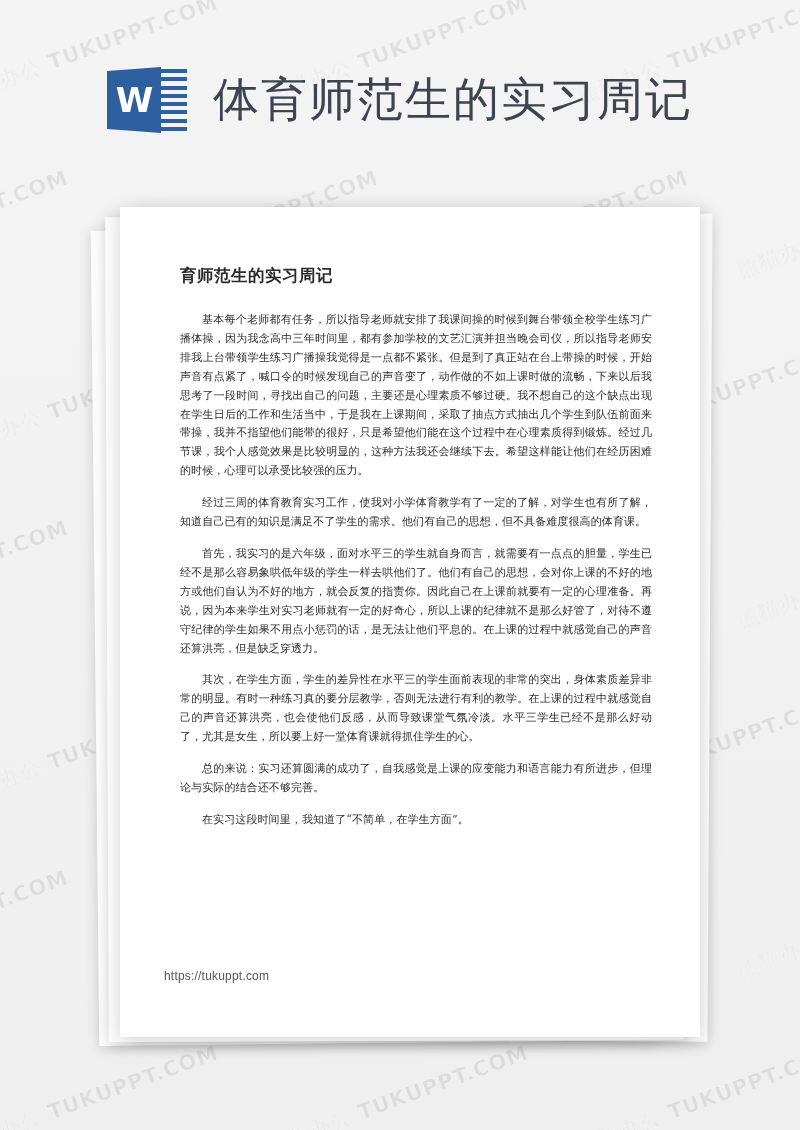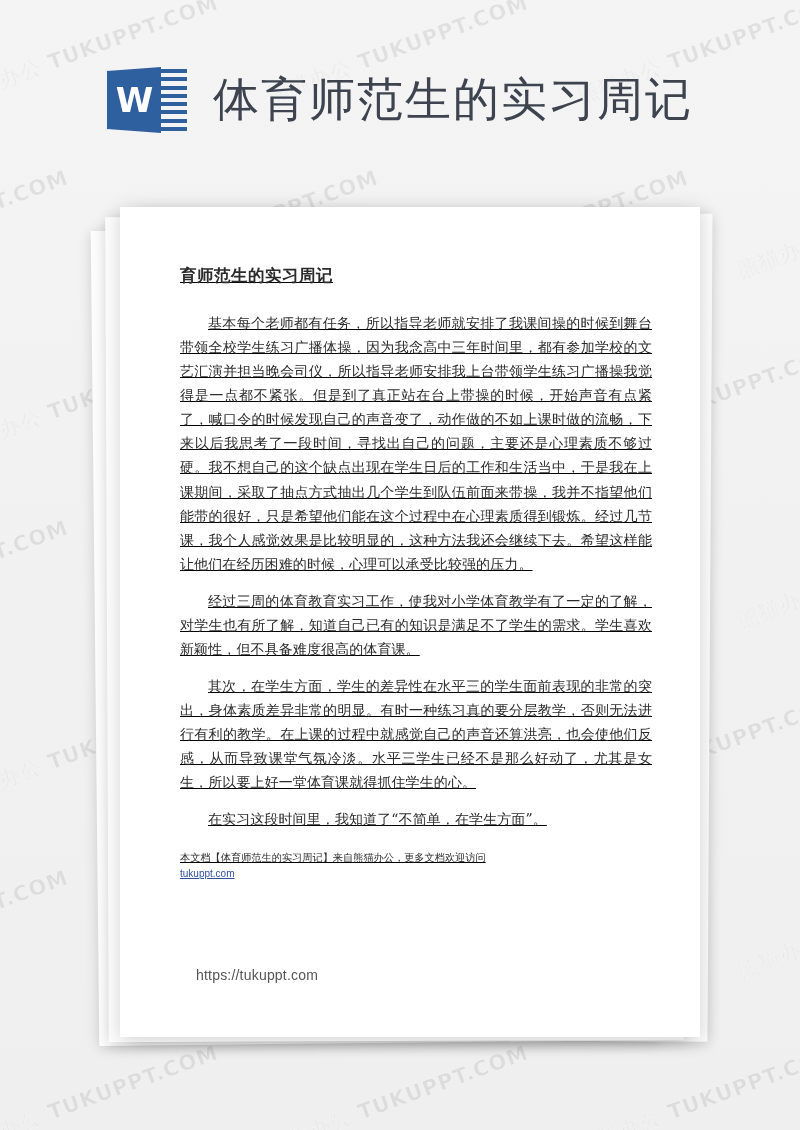--- a/index.html
+++ b/index.html
@@ -129,35 +129,34 @@
     background: #ffffff;
     box-shadow: 0 3px 18px rgba(0,0,0,0.18);
   }
 
   .doc-body {
     position: absolute;
     left: 25px; top: 7px;
     width: 580px; height: 830px;
     padding: 58px 48px 20px 60px;
     z-index: 6;
-    text-decoration: underline;
   }
 
   .doc-title {
     font-family: "DejaVu Serif", serif;
     font-size: 16.5px;
     font-weight: 700;
     color: #2b2b2b;
     letter-spacing: 0.5px;
     margin-bottom: 24px;
   }
 
   .doc-p {
     font-family: "DejaVu Serif", serif;
-    font-size: 14px;
+    font-size: 11px;
     line-height: 1.72;
     color: #2c2c2c;
     text-align: justify;
     text-indent: 2em;
     margin-bottom: 13px;
     letter-spacing: 0.1px;
   }
 
   .doc-footnote {
     font-family: "DejaVu Serif", serif;
@@ -170,23 +169,23 @@
     display: inline-block;
     color: #2f4f9e;
     text-decoration: underline;
     font-family: "Liberation Sans", sans-serif;
     font-size: 10px;
     margin-top: 1px;
   }
 
   .doc-url {
     position: absolute;
-    left: 76px; bottom: 54px;
+    left: 44px; bottom: 54px;
     font-family: "Liberation Sans", sans-serif;
-    font-size: 14px;
+    font-size: 12px;
     color: #555;
     letter-spacing: 0.2px;
   }
 </style>
 </head>
 <body>
 
 <div id="stage">
 
   <div class="wm-layer" id="wm-layer">
@@ -237,26 +236,23 @@
   <div class="page-stack">
     <div class="sheet sheet-back-2"></div>
     <div class="sheet sheet-right-2"></div>
     <div class="sheet sheet-back-1"></div>
     <div class="sheet sheet-main"></div>
 
     <div class="doc-body">
       <div class="doc-title">育师范生的实习周记</div>
       <div id="paragraphs">
           <div class="doc-p">基本每个老师都有任务，所以指导老师就安排了我课间操的时候到舞台带领全校学生练习广播体操，因为我念高中三年时间里，都有参加学校的文艺汇演并担当晚会司仪，所以指导老师安排我上台带领学生练习广播操我觉得是一点都不紧张。但是到了真正站在台上带操的时候，开始声音有点紧了，喊口令的时候发现自己的声音变了，动作做的不如上课时做的流畅，下来以后我思考了一段时间，寻找出自己的问题，主要还是心理素质不够过硬。我不想自己的这个缺点出现在学生日后的工作和生活当中，于是我在上课期间，采取了抽点方式抽出几个学生到队伍前面来带操，我并不指望他们能带的很好，只是希望他们能在这个过程中在心理素质得到锻炼。经过几节课，我个人感觉效果是比较明显的，这种方法我还会继续下去。希望这样能让他们在经历困难的时候，心理可以承受比较强的压力。</div>
-          <div class="doc-p">经过三周的体育教育实习工作，使我对小学体育教学有了一定的了解，对学生也有所了解，知道自己已有的知识是满足不了学生的需求。学生喜欢新颖性，但不具备难度很高的体育课。</div>
+          <div class="doc-p">经过三周的体育教育实习工作，使我对小学体育教学有了一定的了解，对学生也有所了解，知道自己已有的知识是满足不了学生的需求。他们有自己的思想，但不具备难度很高的体育课。</div>
+          <div class="doc-p">首先，我实习的是六年级，面对水平三的学生就自身而言，就需要有一点点的胆量，学生已经不是那么容易象哄低年级的学生一样去哄他们了。他们有自己的思想，会对你上课的不好的地方或他们自认为不好的地方，就会反复的指责你。因此自己在上课前就要有一定的心理准备。再说，因为本来学生对实习老师就有一定的好奇心，所以上课的纪律就不是那么好管了，对待不遵守纪律的学生如果不用点小惩罚的话，是无法让他们平息的。在上课的过程中就感觉自己的声音还算洪亮，但是缺乏穿透力。</div>
           <div class="doc-p">其次，在学生方面，学生的差异性在水平三的学生面前表现的非常的突出，身体素质差异非常的明显。有时一种练习真的要分层教学，否则无法进行有利的教学。在上课的过程中就感觉自己的声音还算洪亮，也会使他们反感，从而导致课堂气氛冷淡。水平三学生已经不是那么好动了，尤其是女生，所以要上好一堂体育课就得抓住学生的心。</div>
+          <div class="doc-p">总的来说：实习还算圆满的成功了，自我感觉是上课的应变能力和语言能力有所进步，但理论与实际的结合还不够完善。</div>
           <div class="doc-p">在实习这段时间里，我知道了“不简单，在学生方面”。</div>
         </div>
-      <div class="doc-footnote">
-        <span>本文档【体育师范生的实习周记】来自熊猫办公，更多文档欢迎访问</span>
-        <br>
-        <span class="doc-footnote-link">tukuppt.com</span>
-      </div>
       <div class="doc-url">https://tukuppt.com</div>
     </div>
   </div>
 
 </div>
 
 </body></html>

